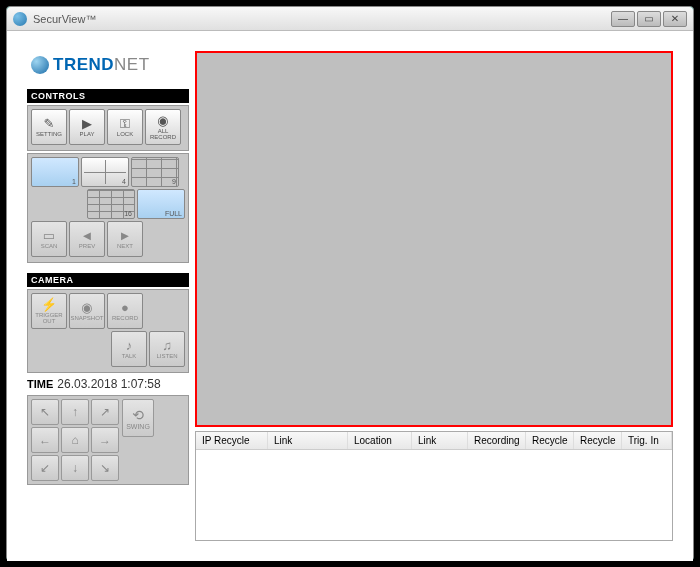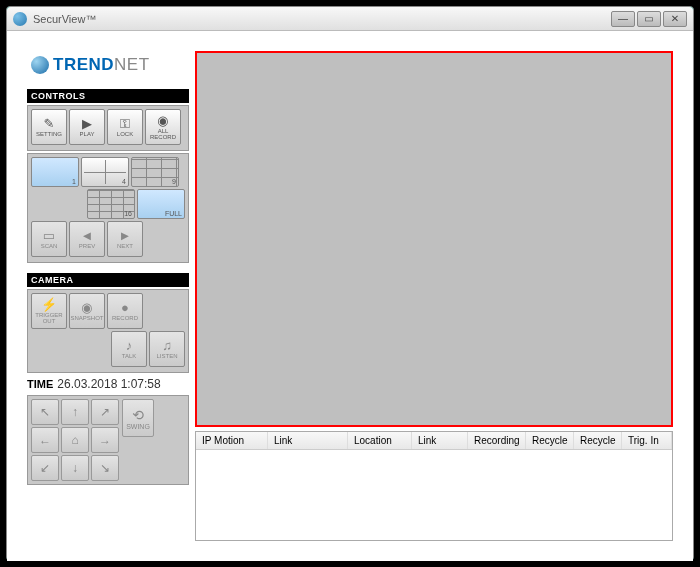--- a/index.html
+++ b/index.html
@@ -182,21 +182,21 @@
           </div>
         </div>
       </div>
 
     </div>
 
     <div class="main">
       <div class="video-area"></div>
       <div class="table-wrap">
         <div class="thead">
-          <div class="th" style="width:72px">IP Motion</div>
+          <div class="th" style="width:72px">IP Recycle</div>
           <div class="th" style="width:80px">Link</div>
           <div class="th" style="width:64px">Location</div>
           <div class="th" style="width:56px">Link</div>
           <div class="th" style="width:58px">Recording</div>
           <div class="th" style="width:48px">Recycle</div>
           <div class="th" style="width:48px">Recycle</div>
           <div class="th" style="flex:1">Trig. In</div>
         </div>
       </div>
     </div>

